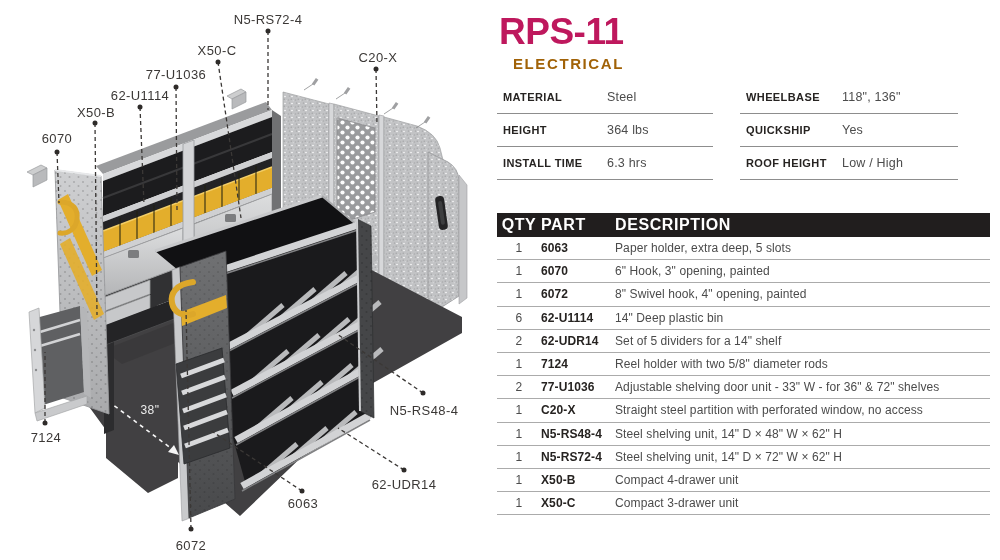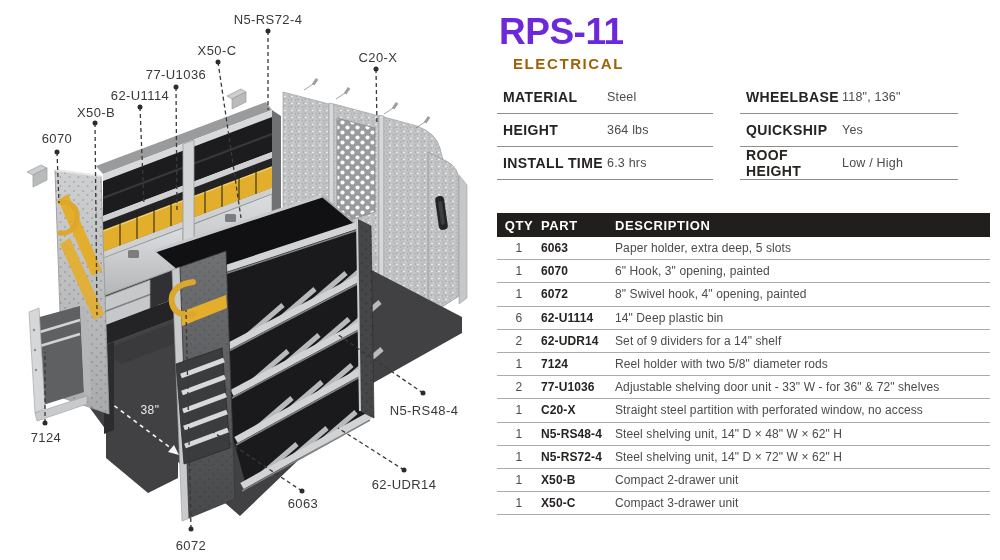--- a/index.html
+++ b/index.html
@@ -18,27 +18,27 @@
   .info{position:absolute;left:497px;top:0;width:494px;height:560px;}
   .title{position:absolute;left:2px;top:13px;font-size:37px;font-weight:bold;
          color:#F2AF1E;letter-spacing:-.5px;line-height:1;}
   .subtitle{position:absolute;left:16px;top:55px;font-size:15px;font-weight:bold;
             color:#a16207;letter-spacing:1.6px;}
   .specs{position:absolute;left:0;top:81px;width:494px;display:flex;}
   .spec-col{width:216px;}
   .spec-col + .spec-col{width:218px;margin-left:27px;}
   .spec-row{height:33px;display:flex;align-items:center;
             border-bottom:1.5px solid #8d8d8d;padding-left:6px;box-sizing:border-box;}
-  .spec-label{font-weight:bold;font-size:14px;letter-spacing:.4px;color:#262321;width:104px;flex:none;}
+  .spec-label{font-weight:bold;font-size:11px;letter-spacing:.4px;color:#262321;width:104px;flex:none;}
   .spec-col + .spec-col .spec-label{width:96px;}
   .spec-value{font-size:12.5px;color:#4c4c4c;letter-spacing:.2px;}
 
   .parts{position:absolute;left:0;top:213px;width:493px;}
   .thead{height:24px;background:#211E1E;color:#ffffff;display:flex;align-items:center;
-         font-size:13px;font-weight:bold;letter-spacing:.6px;}
+         font-size:16px;font-weight:bold;letter-spacing:.6px;}
   .c-qty{width:44px;text-align:center;flex:none;}
   .c-part{width:74px;flex:none;}
   .c-desc{flex:1;}
   .trow{height:23.2px;display:flex;align-items:center;border-bottom:1px solid #ababab;
         font-size:12px;color:#4b4b4b;letter-spacing:.1px;box-sizing:border-box;}
   .trow .c-part{font-weight:bold;color:#262321;}
 </style>
 </head>
 <body>
 
@@ -289,21 +289,21 @@
     <div class="callout" style="left:378px;top:50px">C20-X</div>
     <div class="callout" style="left:46px;top:430px">7124</div>
     <div class="callout" style="left:191px;top:538px">6072</div>
     <div class="callout" style="left:303px;top:496px">6063</div>
     <div class="callout" style="left:404px;top:477px">62-UDR14</div>
     <div class="callout" style="left:424px;top:403px">N5-RS48-4</div>
     <div class="dim" style="left:150px;top:410px">38"</div>
   </div>
 
   <div class="info">
-    <div class="title" style="color: #6d28d9;">RPS-11</div>
+    <div class="title" style="color: #be185d;">RPS-11</div>
     <div class="subtitle">ELECTRICAL</div>
 
     <div class="specs">
       <div class="spec-col">
         <div class="spec-row">
           <span class="spec-label">MATERIAL</span>
           <span class="spec-value">Steel</span>
         </div>
         <div class="spec-row">
           <span class="spec-label">HEIGHT</span>
@@ -354,21 +354,21 @@
           <span class="c-desc">8" Swivel hook, 4" opening, painted</span>
         </div>
           <div class="trow">
           <span class="c-qty">6</span>
           <span class="c-part">62-U1114</span>
           <span class="c-desc">14" Deep plastic bin</span>
         </div>
           <div class="trow">
           <span class="c-qty">2</span>
           <span class="c-part">62-UDR14</span>
-          <span class="c-desc">Set of 9 dividers for a 14" shelf</span>
+          <span class="c-desc">Set of 5 dividers for a 14" shelf</span>
         </div>
           <div class="trow">
           <span class="c-qty">1</span>
           <span class="c-part">7124</span>
           <span class="c-desc">Reel holder with two 5/8" diameter rods</span>
         </div>
           <div class="trow">
           <span class="c-qty">2</span>
           <span class="c-part">77-U1036</span>
           <span class="c-desc">Adjustable shelving door unit - 33" W - for 36" &amp; 72" shelves</span>
@@ -384,21 +384,21 @@
           <span class="c-desc">Steel shelving unit, 14" D × 48" W × 62" H</span>
         </div>
           <div class="trow">
           <span class="c-qty">1</span>
           <span class="c-part">N5-RS72-4</span>
           <span class="c-desc">Steel shelving unit, 14" D × 72" W × 62" H</span>
         </div>
           <div class="trow">
           <span class="c-qty">1</span>
           <span class="c-part">X50-B</span>
-          <span class="c-desc">Compact 2-drawer unit</span>
+          <span class="c-desc">Compact 4-drawer unit</span>
         </div>
           <div class="trow">
           <span class="c-qty">1</span>
           <span class="c-part">X50-C</span>
           <span class="c-desc">Compact 3-drawer unit</span>
         </div>
         </div>
     </div>
   </div>
 </div>

